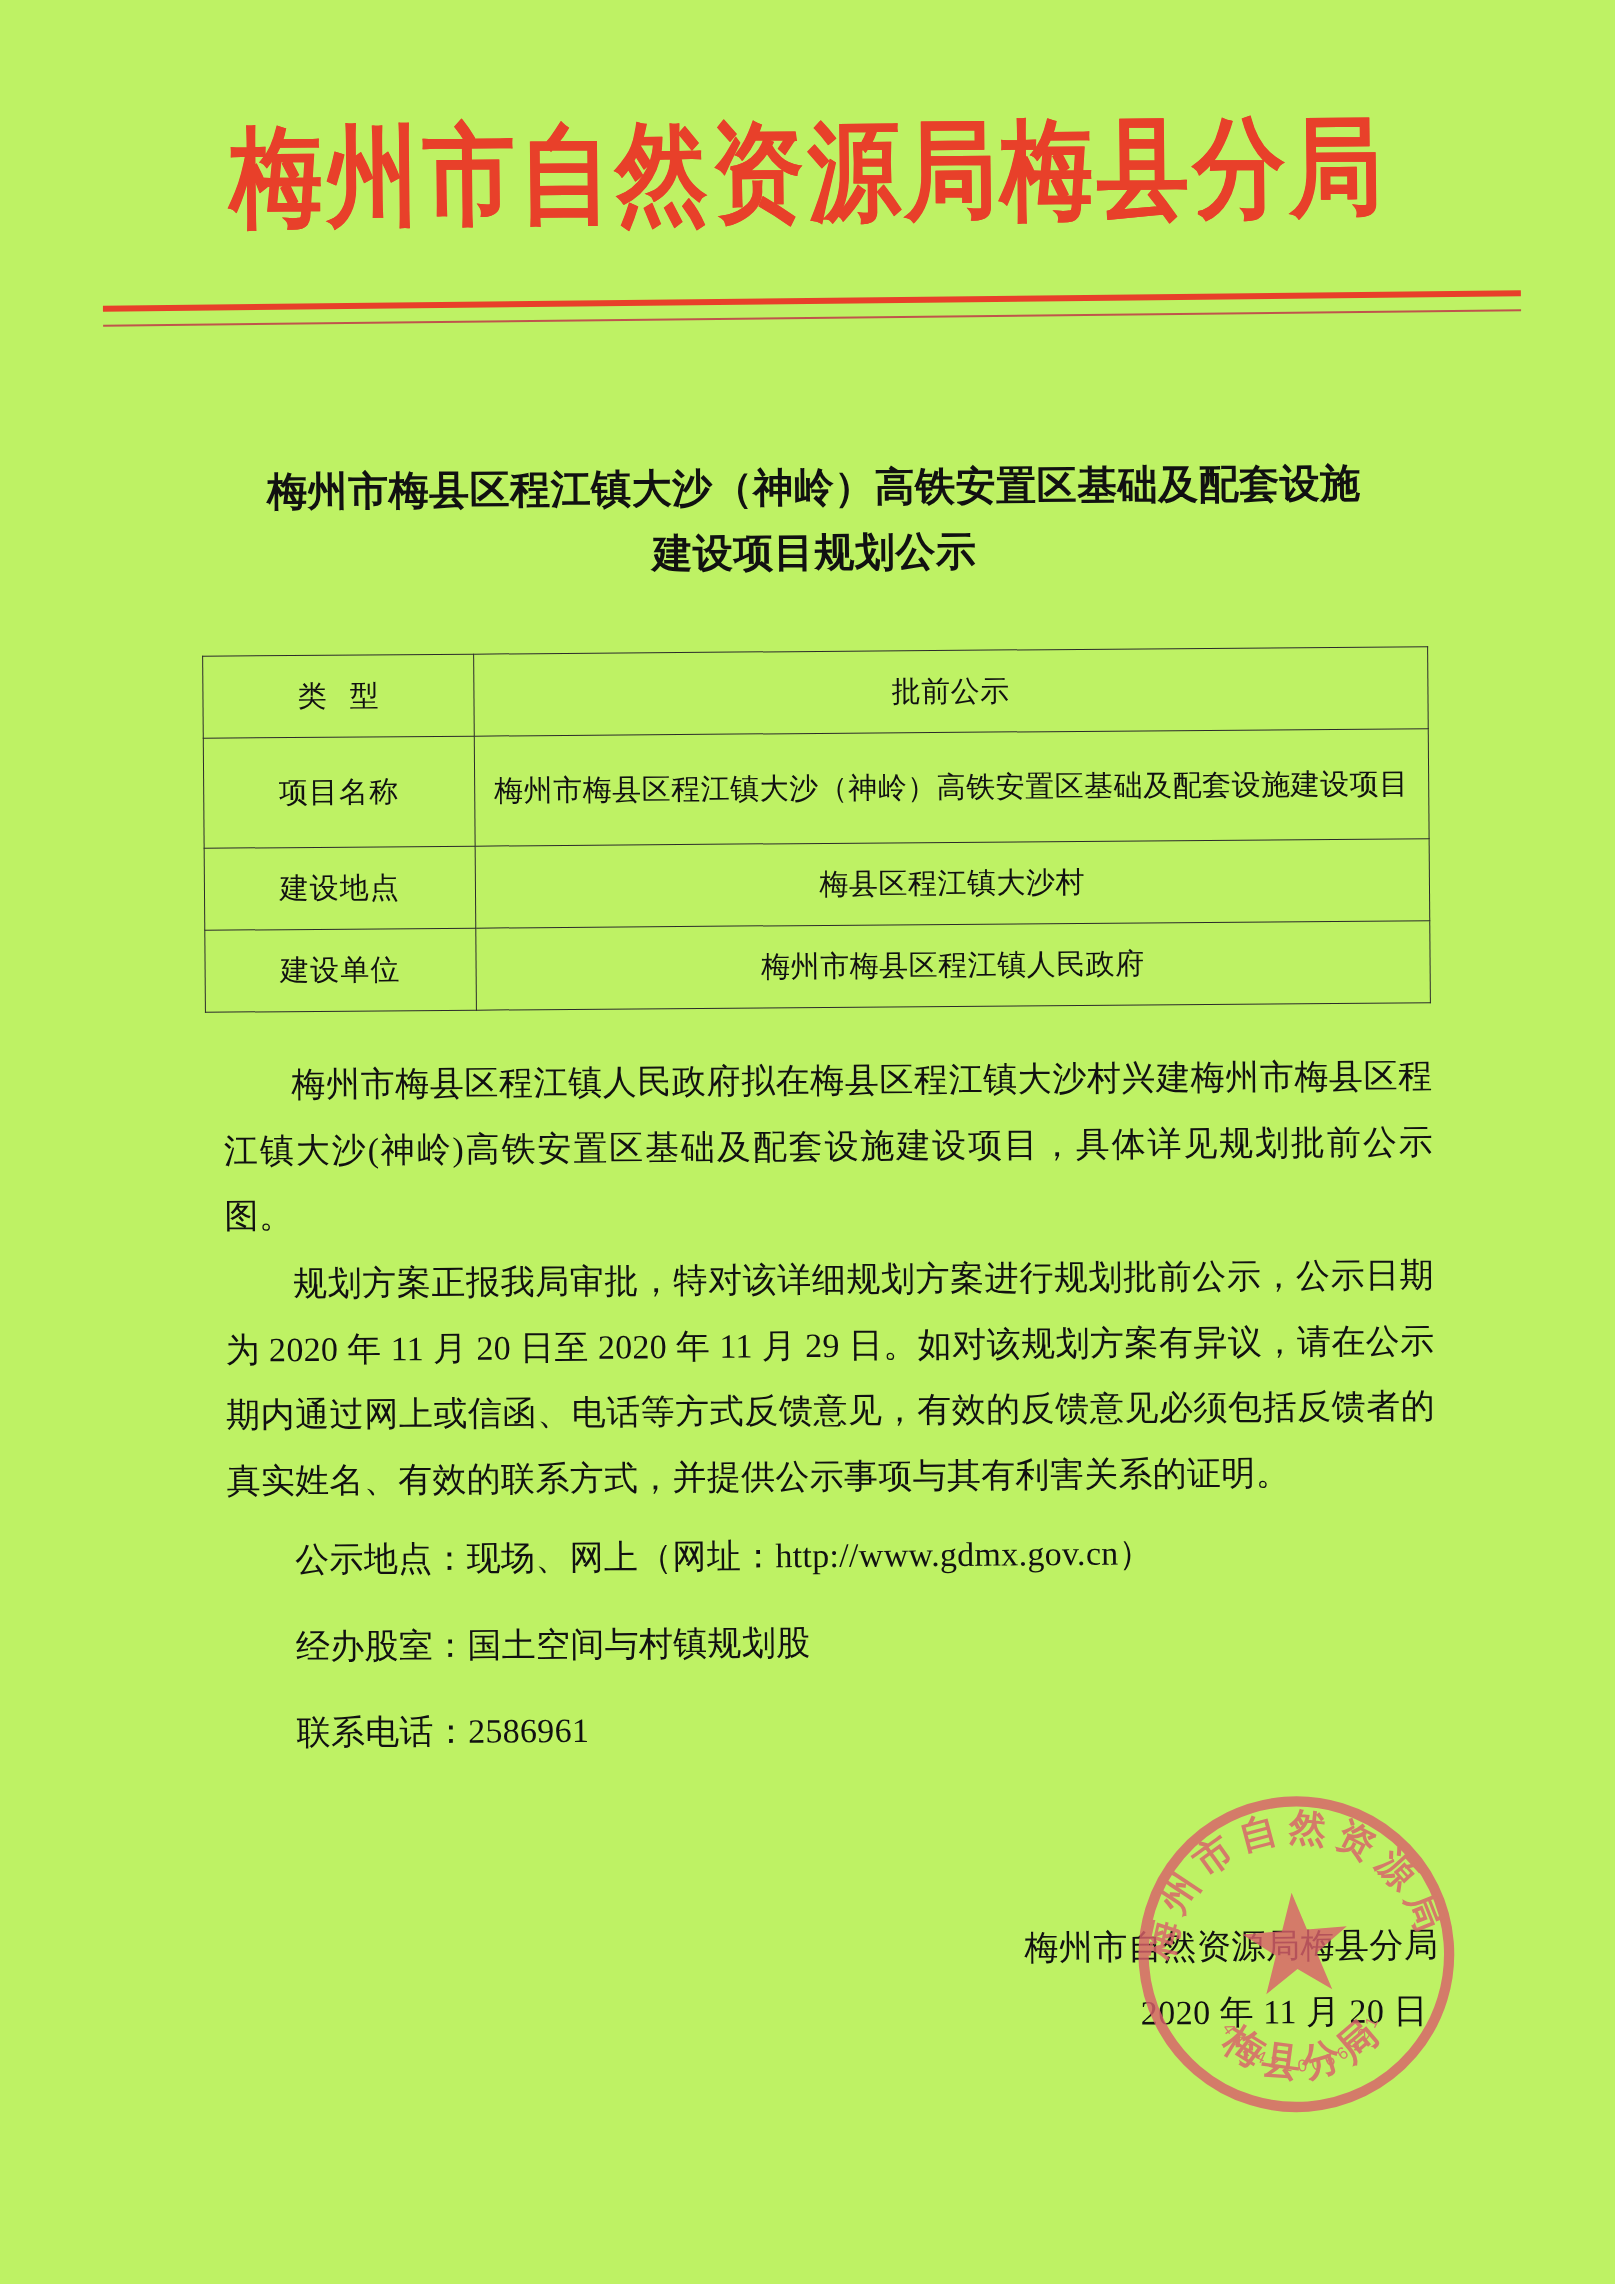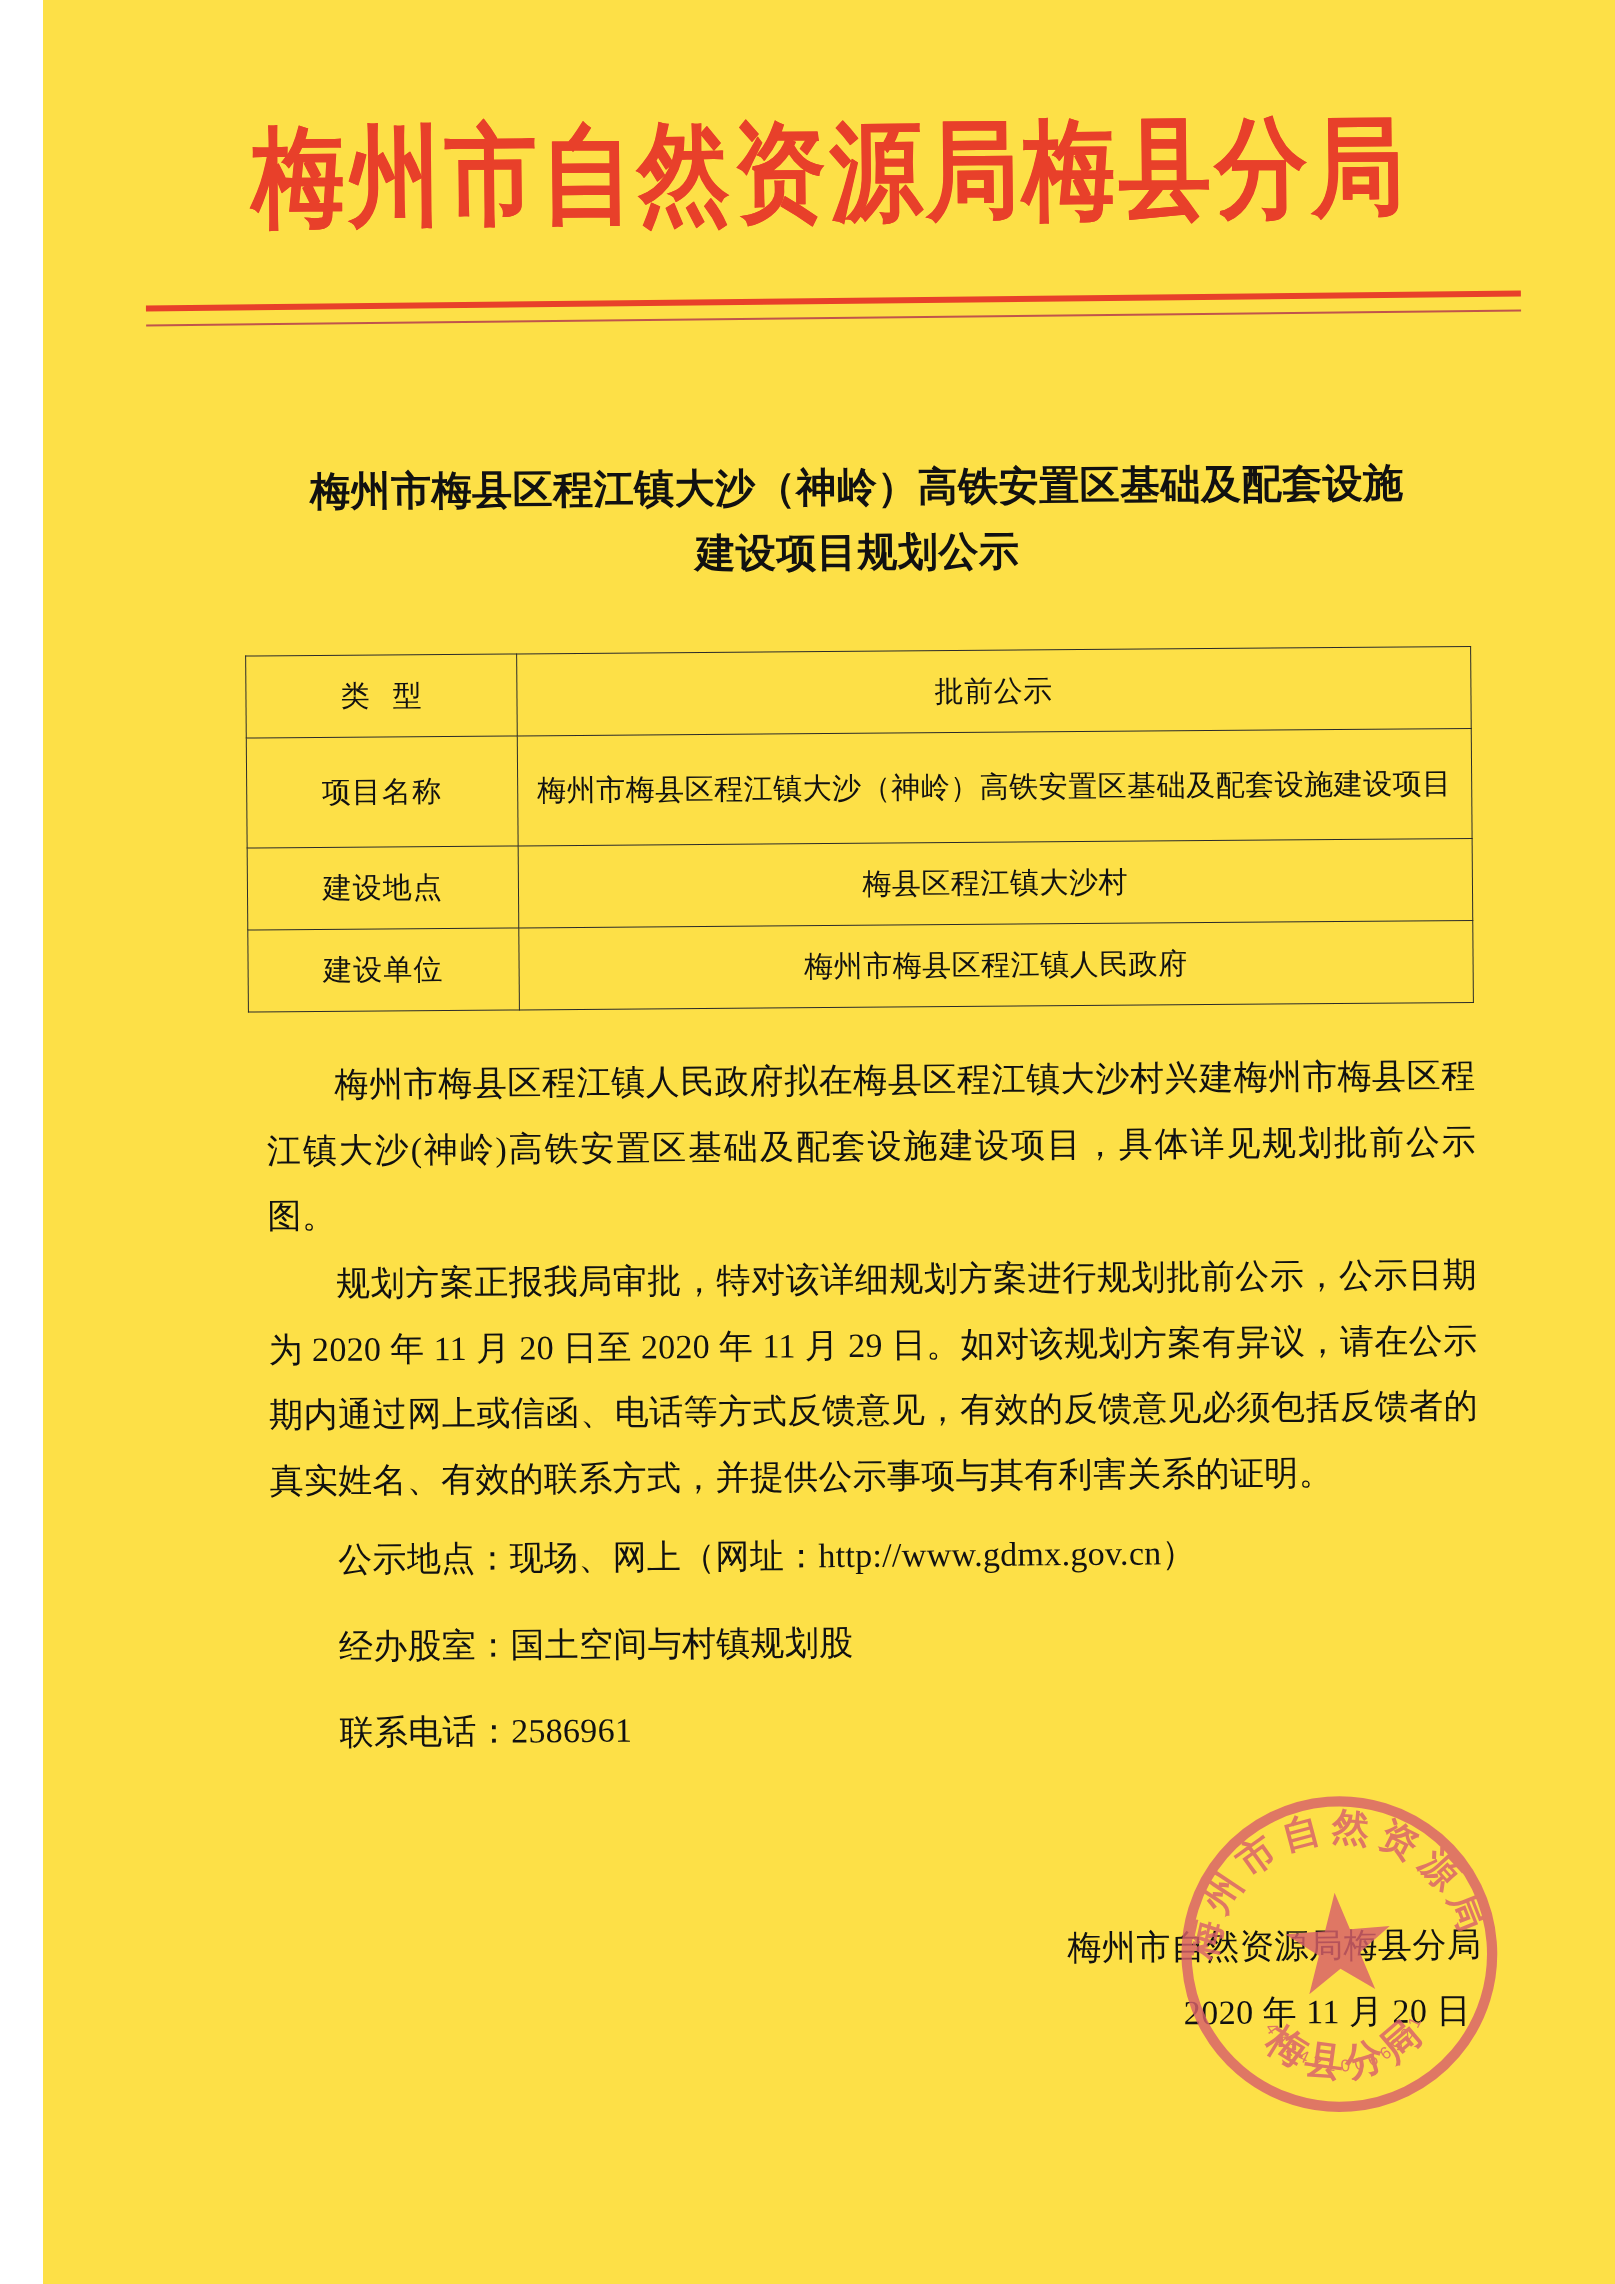--- a/index.html
+++ b/index.html
@@ -13,22 +13,21 @@
     position: relative;
     font-family: "Liberation Serif", "DejaVu Serif", serif;
     color: #1a1a1a;
     overflow: hidden;
   }
 
   
   .page {
     position: absolute;
     inset: 0;
-    background: #fde047;
-    margin-left: 43px;
+    background: #bef264;
   }
 
   
   .letterhead {
     position: absolute;
     left: 0;
     right: 0;
     top: 125px;
     text-align: center;
   }

